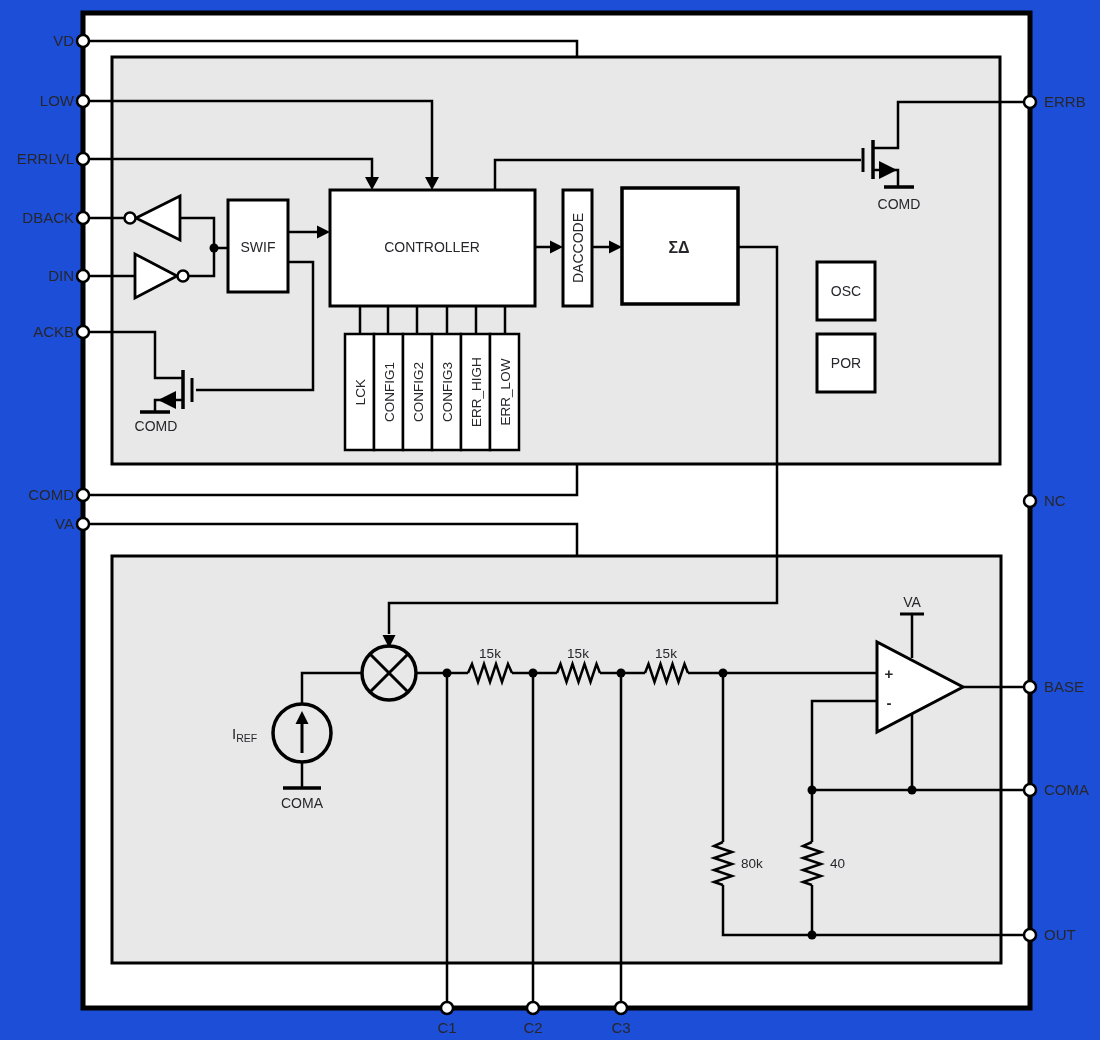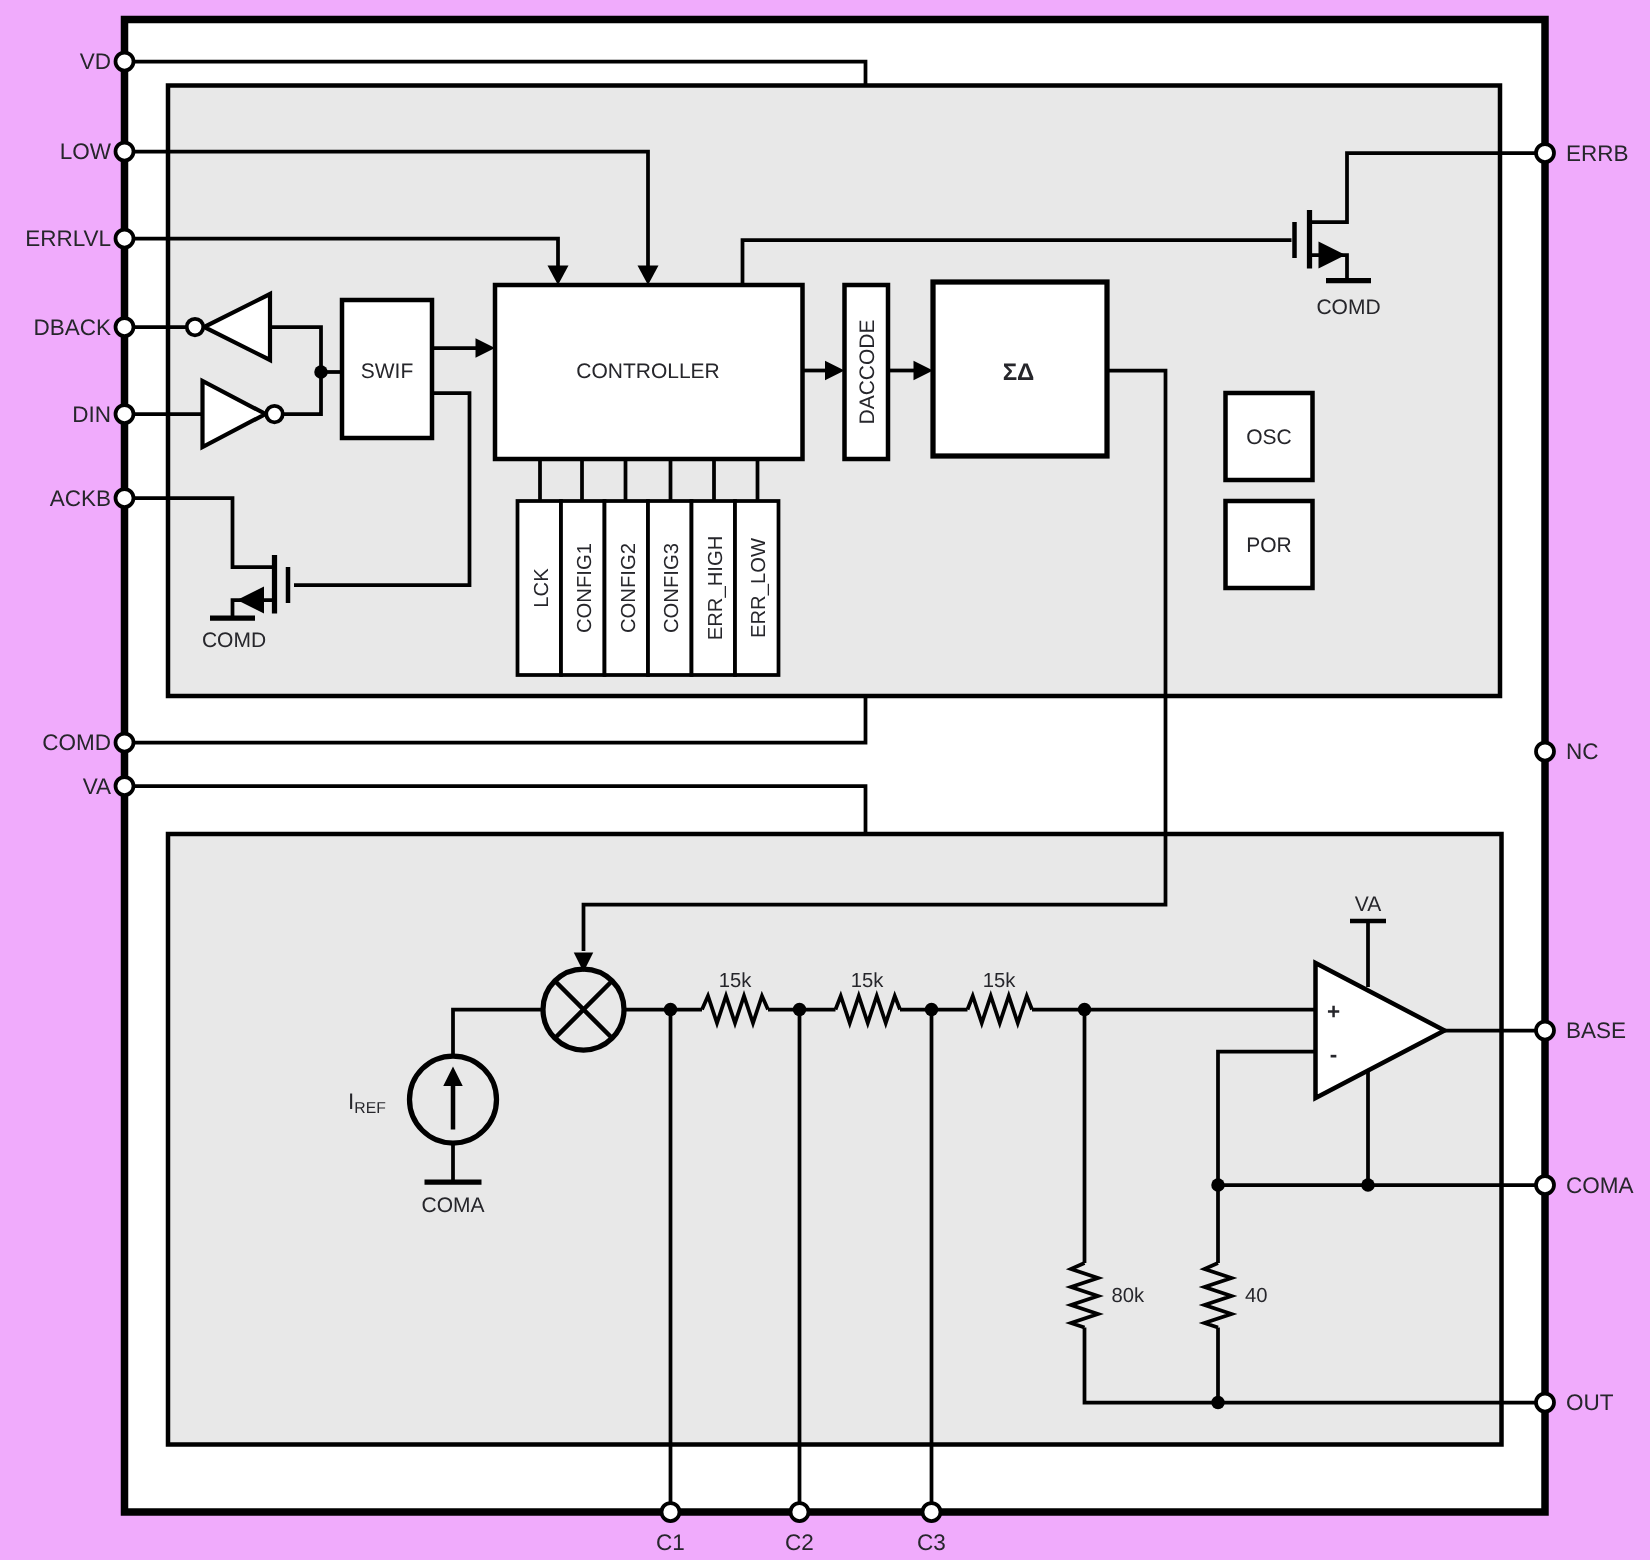--- a/index.html
+++ b/index.html
@@ -1,16 +1,16 @@
 <!DOCTYPE html>
 <html><head>
 <meta charset="utf-8">
 <style>
   html,body{margin:0;padding:0;background:#ffffff;}
-  #stage{position:relative;width:1100px;height:1040px;background:#f0abfc;
+  #stage{position:relative;width:1100px;height:1040px;background:#1d4ed8;
          font-family:"Liberation Sans",sans-serif;}
   svg{position:absolute;left:0;top:0;}
   text{fill:#26262b;font-family:"Liberation Sans",sans-serif;}
   .pin-label{font-size:15px;}
   .block-label{font-size:14px;}
   .small-label{font-size:13.5px;}
   .bold{font-weight:bold;}
 </style>
 </head>
 <body>

